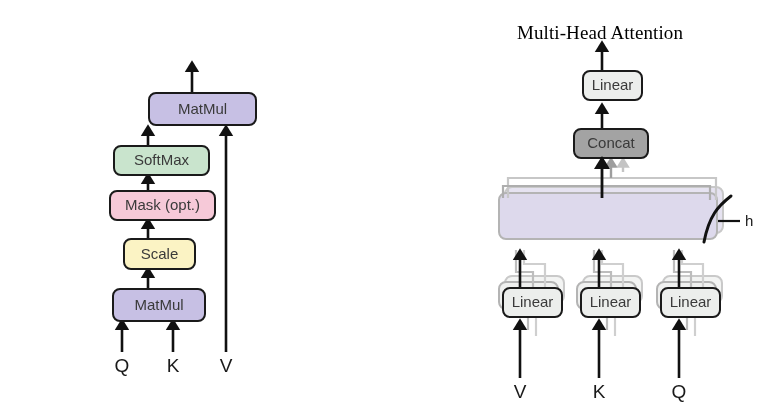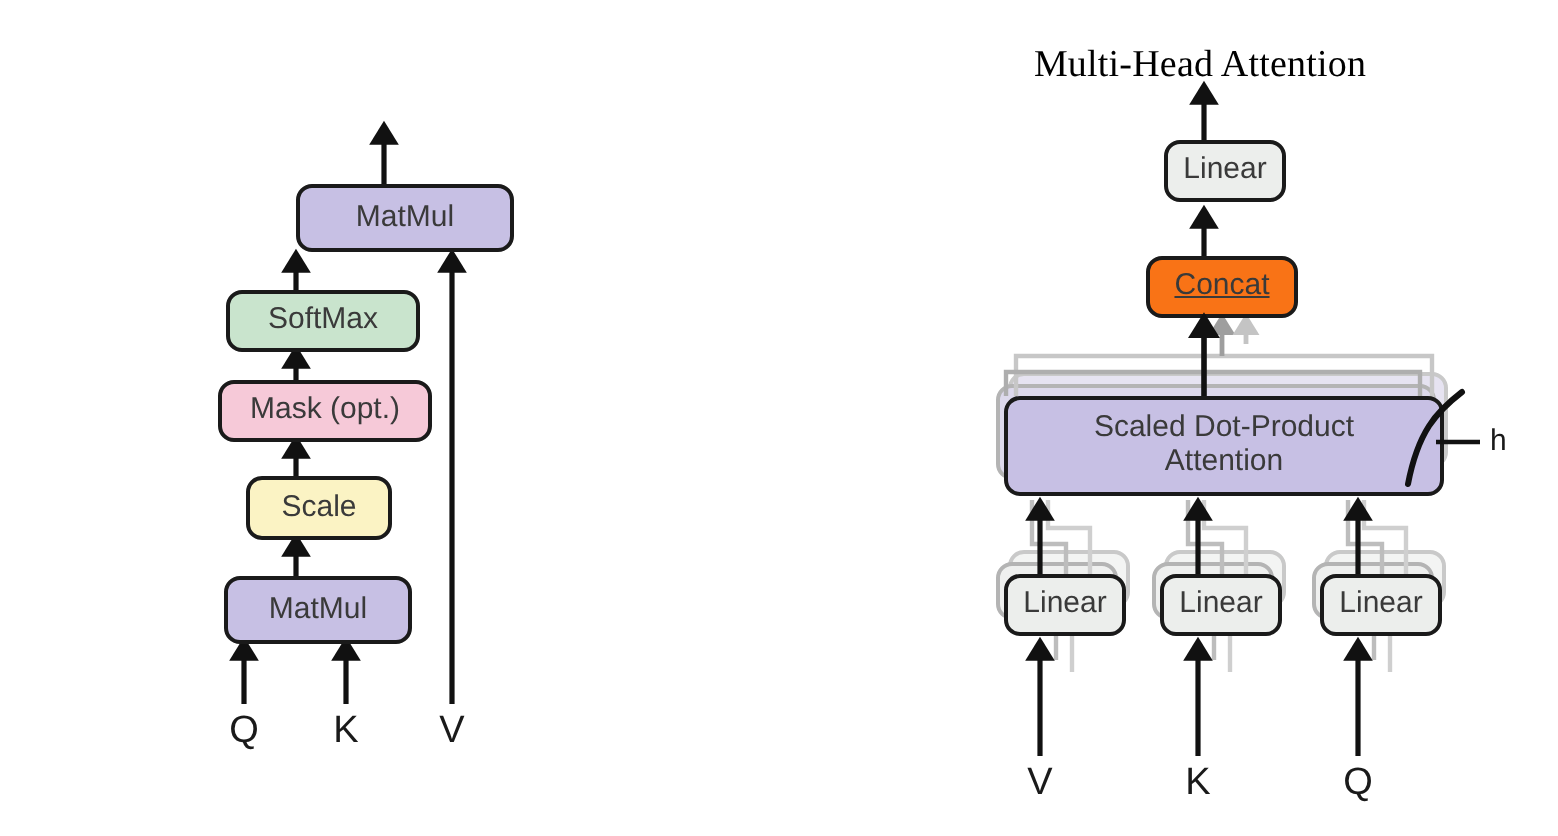--- a/index.html
+++ b/index.html
@@ -188,28 +188,24 @@
   <div class="ghost g3" style="left:582px; top:275px; width:61px; height:29px; background:#f3f4f3;"></div>
   <div class="ghost g2" style="left:576px; top:281px; width:61px; height:29px; background:#eff0ef;"></div>
 
   <div class="ghost g3" style="left:662px; top:275px; width:61px; height:29px; background:#f3f4f3;"></div>
   <div class="ghost g2" style="left:656px; top:281px; width:61px; height:29px; background:#eff0ef;"></div>
 
   <div class="node" id="r-linear-out" style="left:572px; top:70px; width:61px; height:31px; background:#eceeec;">
     <span>Linear</span>
   </div>
 
-  <div class="node" id="r-concat" style="left:563px; top:128px; width:76px; height:31px; background:#f97316;text-decoration:underline;">
+  <div class="node" id="r-concat" style="left:563px; top:128px; width:76px; height:31px; background:#a3a3a3;">
     <span>Concat</span>
   </div>
 
-  <div class="node two-line" id="r-sdpa" style="left:492px; top:198px; width:220px; height:50px; background:#c7c0e4; flex-direction:column;">
-    <span>Scaled Dot-Product</span>
-    <span>Attention</span>
-  </div>
 
   <div class="node" id="r-linear-v" style="left:492px; top:287px; width:61px; height:31px; background:#eceeec;">
     <span>Linear</span>
   </div>
   <div class="node" id="r-linear-k" style="left:570px; top:287px; width:61px; height:31px; background:#eceeec;">
     <span>Linear</span>
   </div>
   <div class="node" id="r-linear-q" style="left:650px; top:287px; width:61px; height:31px; background:#eceeec;">
     <span>Linear</span>
   </div>

